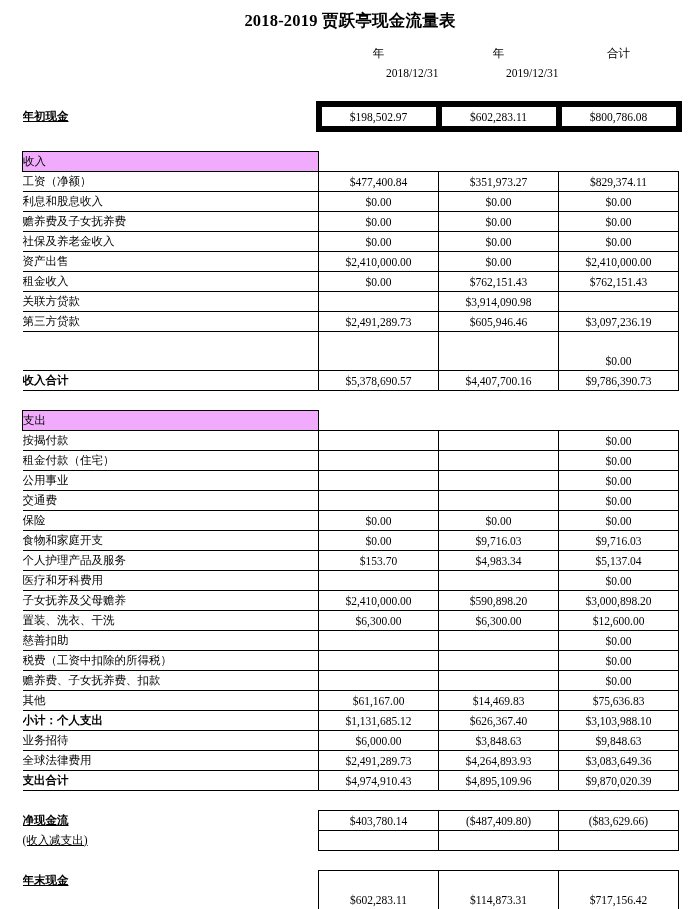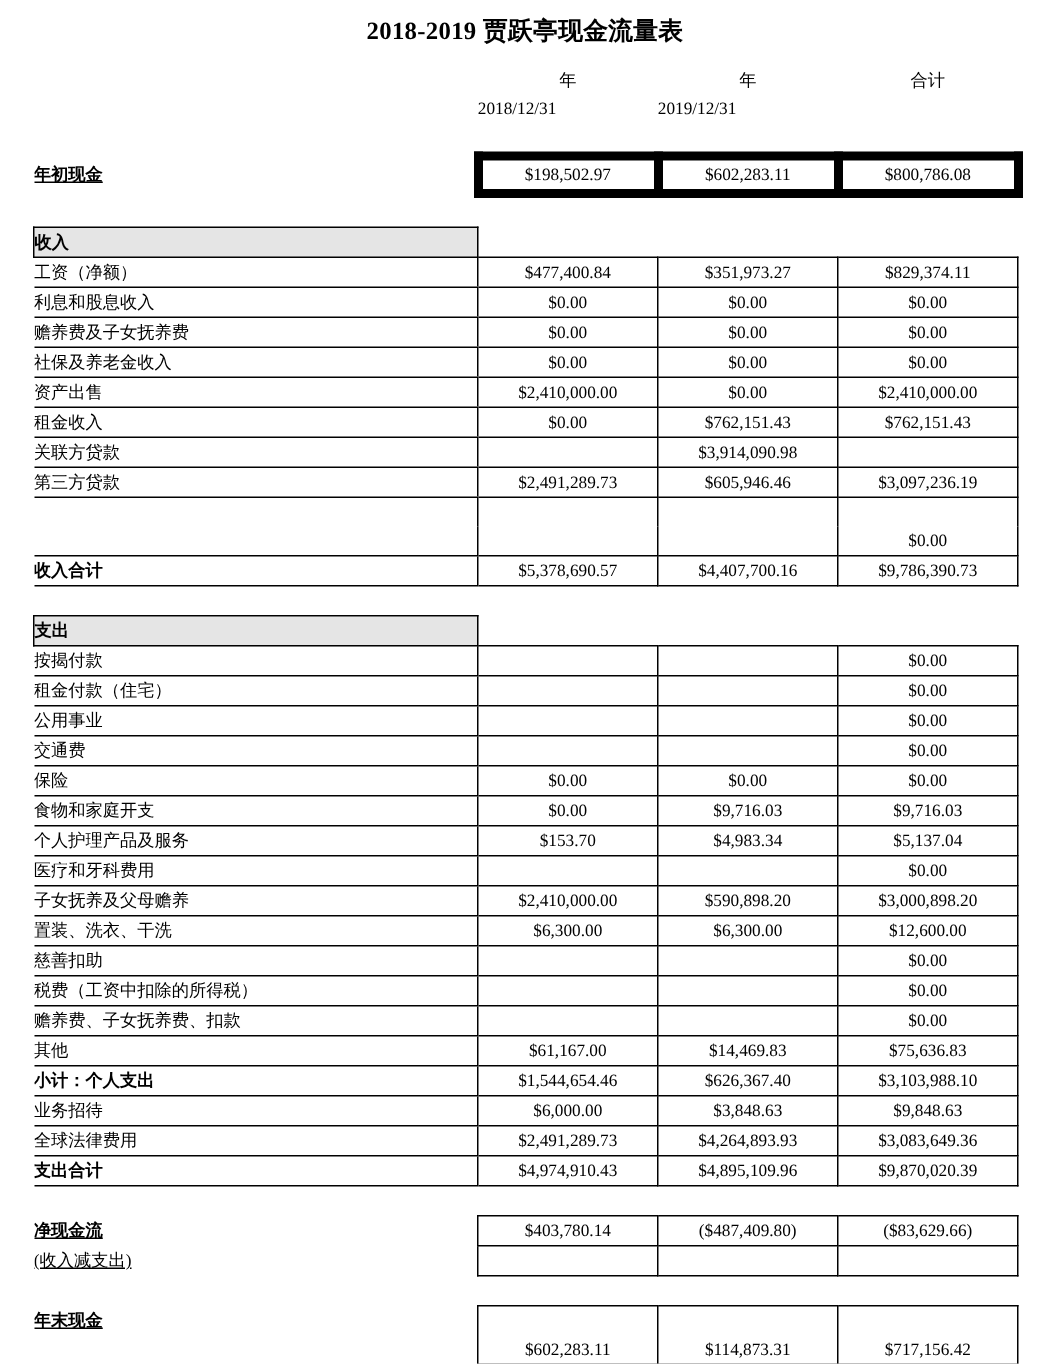--- a/index.html
+++ b/index.html
@@ -70,27 +70,27 @@
   .underline-label {
     border-bottom: 1px solid #000;
   }
   .bold { font-weight: bold; }
   .hdr-year {
     text-align: center;
     font-size: 13px;
     height: 24px;
   }
   .hdr-date {
-    text-align: left;
+    text-align: right;
     font-size: 11px;
     height: 22px;
   }
   .section-bar {
-    background: #e5e5e5;
-    font-weight: bold;
+    background: #f0abfc;
+    font-weight: normal;
     font-size: 11.5px;
     padding-left: 6px;
     border: 1px solid #000;
   }
   .spacer-row td { height: 8px; border: none; }
   .small-note {
     font-size: 10.5px;
   }
 </style>
 </head>
@@ -302,21 +302,21 @@
         <td class="cell-num b-lrb">$0.00</td>
       </tr>
       <tr>
         <td class="cell-indent underline-label">其他</td>
         <td class="cell-num b-lrb">$61,167.00</td>
         <td class="cell-num b-lrb">$14,469.83</td>
         <td class="cell-num b-lrb">$75,636.83</td>
       </tr>
       <tr>
         <td class="cell-indent bold underline-label">小计：个人支出</td>
-        <td class="cell-num b-lrb">$1,544,654.46</td>
+        <td class="cell-num b-lrb">$1,131,685.12</td>
         <td class="cell-num b-lrb">$626,367.40</td>
         <td class="cell-num b-lrb">$3,103,988.10</td>
       </tr>
       <tr>
         <td class="cell-indent underline-label">业务招待</td>
         <td class="cell-num b-lrb">$6,000.00</td>
         <td class="cell-num b-lrb">$3,848.63</td>
         <td class="cell-num b-lrb">$9,848.63</td>
       </tr>
       <tr>

